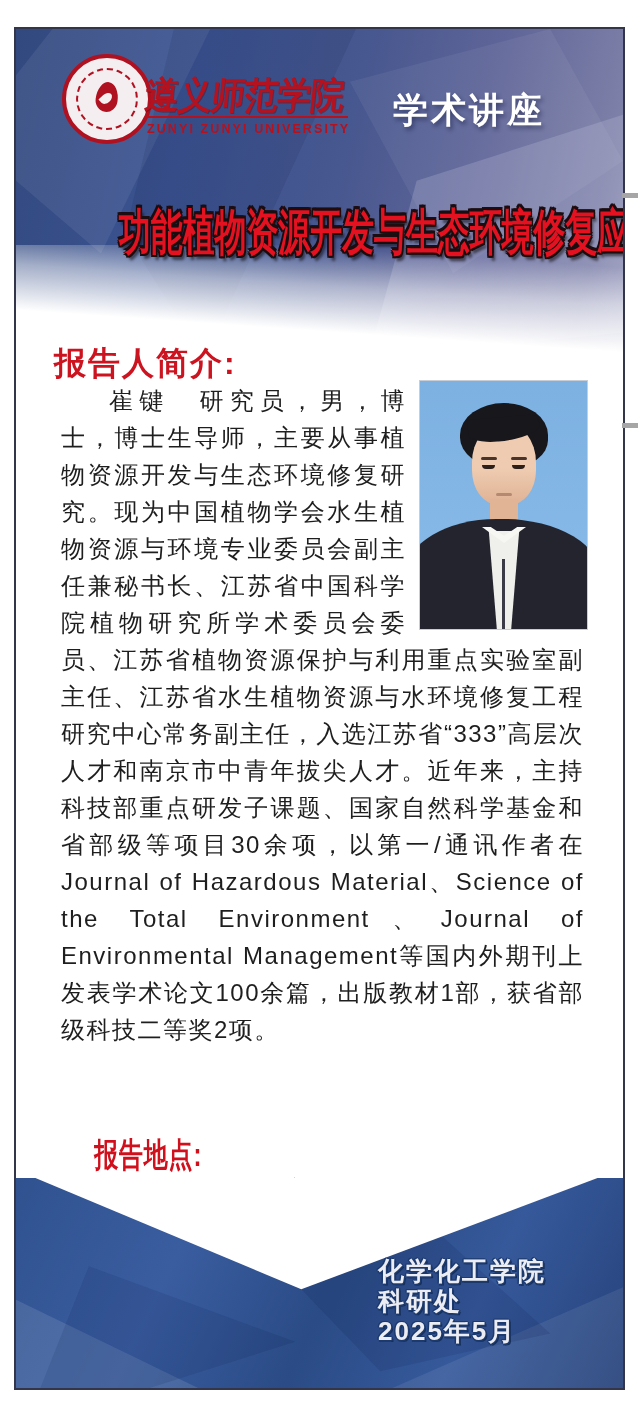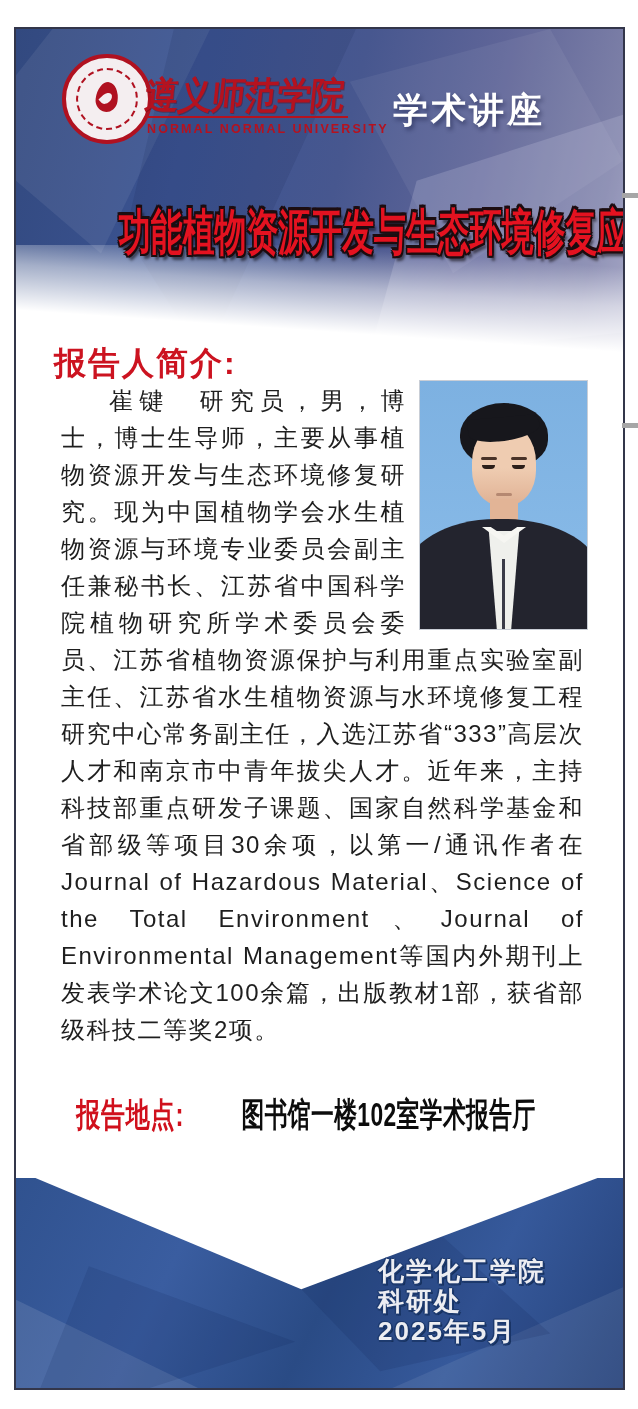--- a/index.html
+++ b/index.html
@@ -62,21 +62,21 @@
   .p-body{position:absolute;bottom:-8px;left:-14px;width:196px;height:118px;background:#23242e;border-radius:46% 50% 0 0;}
   .p-shirt{position:absolute;bottom:0;left:64px;width:40px;height:98px;background:#eff0ec;clip-path:polygon(12% 0,88% 0,68% 100%,32% 100%);}
   .p-collar{position:absolute;bottom:86px;left:62px;width:44px;height:16px;background:#f6f6f2;clip-path:polygon(0 0,50% 100%,100% 0,80% 0,50% 55%,20% 0);}
   .p-zip{position:absolute;bottom:0;left:82px;width:3px;height:70px;background:#3a3b47;}
   .bio-text{margin:3px;font-size:24px;line-height:37px;color:#1e1e1e;text-align:justify;letter-spacing:1.5px;
             text-indent:2em;font-family:"Liberation Sans",sans-serif;}
 
   
   .detail-row{position:absolute;left:49px;display:flex;align-items:baseline;white-space:nowrap;}
   .row-time{top:1044px;}
-  .row-loc{top:1066px;}
+  .row-loc{top:1106px;flex-direction:column;}
   .detail-label{display:inline-block;width:112px;font-size:30px;font-weight:900;color:#d0101c;
         transform:scaleX(0.80) scaleY(1.1);transform-origin:left baseline;letter-spacing:1px;}
   .detail-value{display:inline-block;margin-left:18px;font-size:30px;font-weight:900;color:#0c0c0c;
         transform:scaleX(0.76) scaleY(1.12);transform-origin:left baseline;letter-spacing:0.5px;}
 
   
   .footer{position:absolute;left:0;bottom:0;width:100%;height:210px;
         background:linear-gradient(116deg,#30528f 0%,#3a5da0 28%,#2a4b85 52%,#36599b 74%,#26427a 100%);}
   .ff1{background:rgba(255,255,255,0.11);clip-path:polygon(0 58%,30% 100%,0 100%);}
   .ff2{background:rgba(10,25,70,0.12);clip-path:polygon(12% 42%,46% 78%,22% 100%,4% 100%);}
@@ -110,21 +110,21 @@
       <div class="facet hf3"></div>
       <div class="facet hf4"></div>
       <div class="header-fade"></div>
 
       <div class="seal">
         <div class="seal-inner"></div>
         <div class="seal-flame"></div>
       </div>
       <div class="univ-cn">遵义师范学院</div>
       <div class="univ-line"></div>
-      <div class="univ-en">NORMAL NORMAL UNIVERSITY</div>
+      <div class="univ-en">ZUNYI ZUNYI UNIVERSITY</div>
       <div class="event-type">学术讲座</div>
 
       <div class="title-band">
         <span class="title-text">功能植物资源开发与生态环境修复应用</span>
       </div>
     </div>
 
     <div class="section-heading">报告人简介:</div>
 
     <div class="bio">

